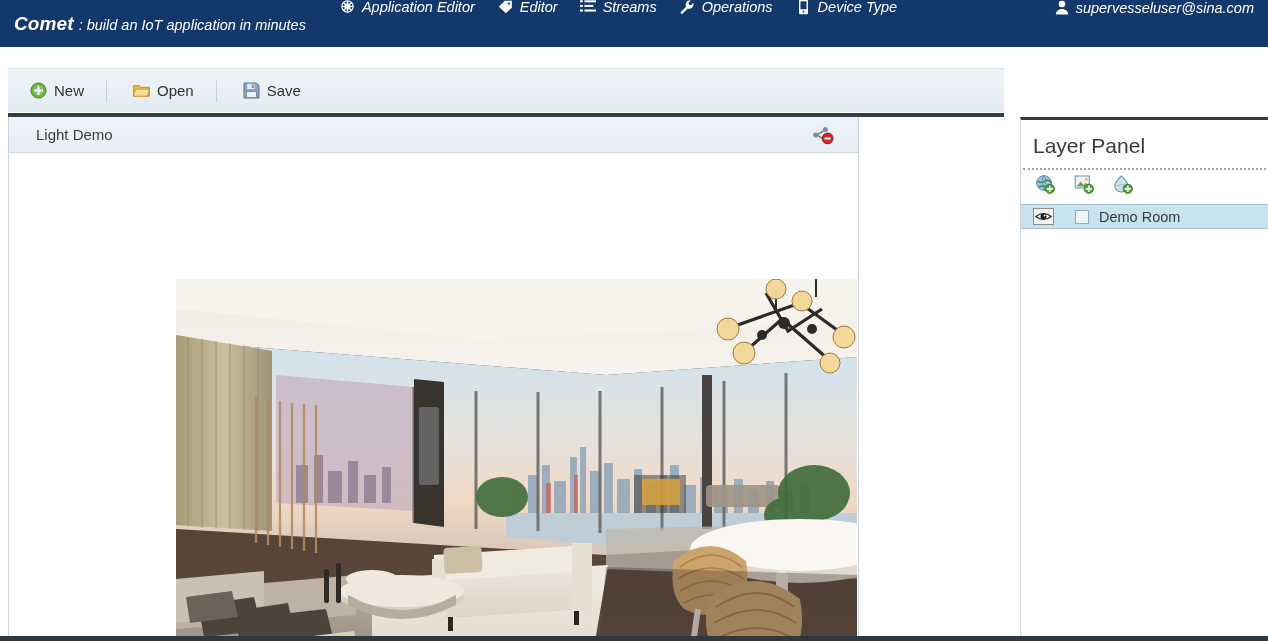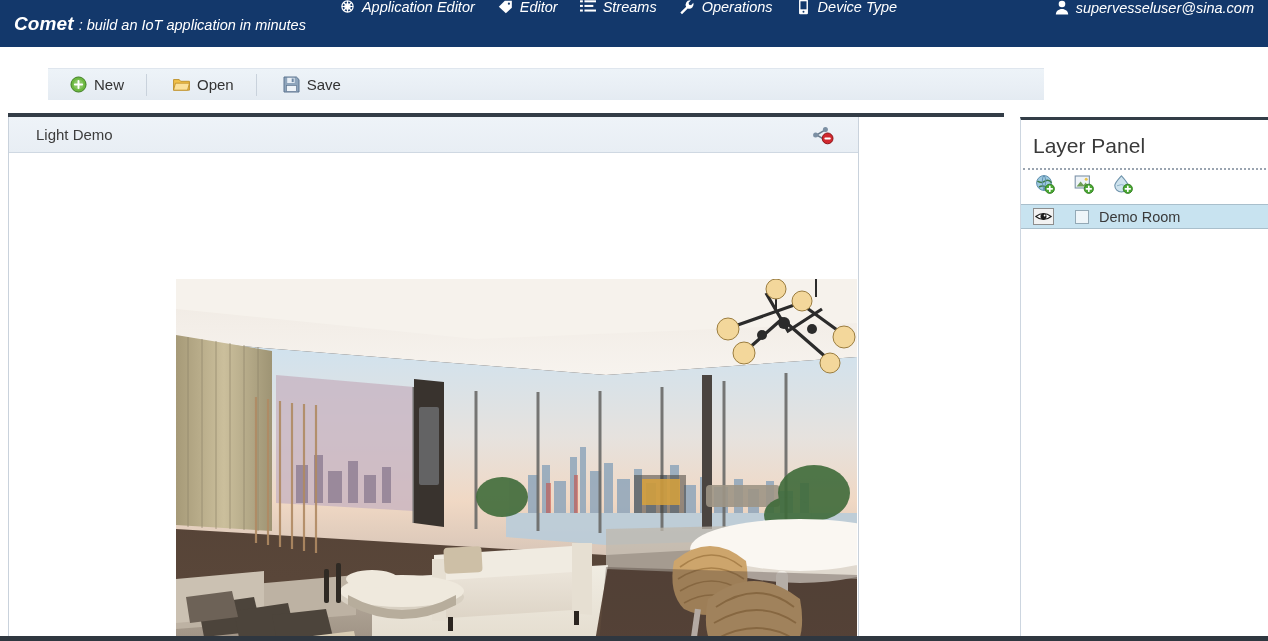--- a/index.html
+++ b/index.html
@@ -40,24 +40,24 @@
   #user-account {
     position: absolute; right: 14px; top: 0; height: 50px;
     display: flex; font-size: 14.5px; cursor: pointer;
   }
   #user-account .nav-ico { width: 15px; height: 15px; margin-right: 6px;
     display:inline-flex; align-items:center; justify-content:center; }
 
   
   #toolbar {
     position: absolute; top: 68px; left: 8px;
-    width: 996px; height: 32px;
+    width: 996px; height: 44px;
     background: linear-gradient(to bottom, #edf3f8 0%, #e9eff5 55%, #e4ebf2 100%);
     border-top: 1px solid #dfe6ee;
-    display: flex; align-items: center; margin-left: 40px;
+    display: flex; align-items: center;
   }
   .tb-btn {
     display: flex; align-items: center;
     height: 30px; padding: 0 8px; margin-left: 14px;
     font-size: 15px; color: #333; cursor: pointer;
   }
   .tb-btn .tb-ico {
     width: 17px; height: 17px; margin-right: 7px;
     display: inline-flex; align-items: center; justify-content: center;
   }

